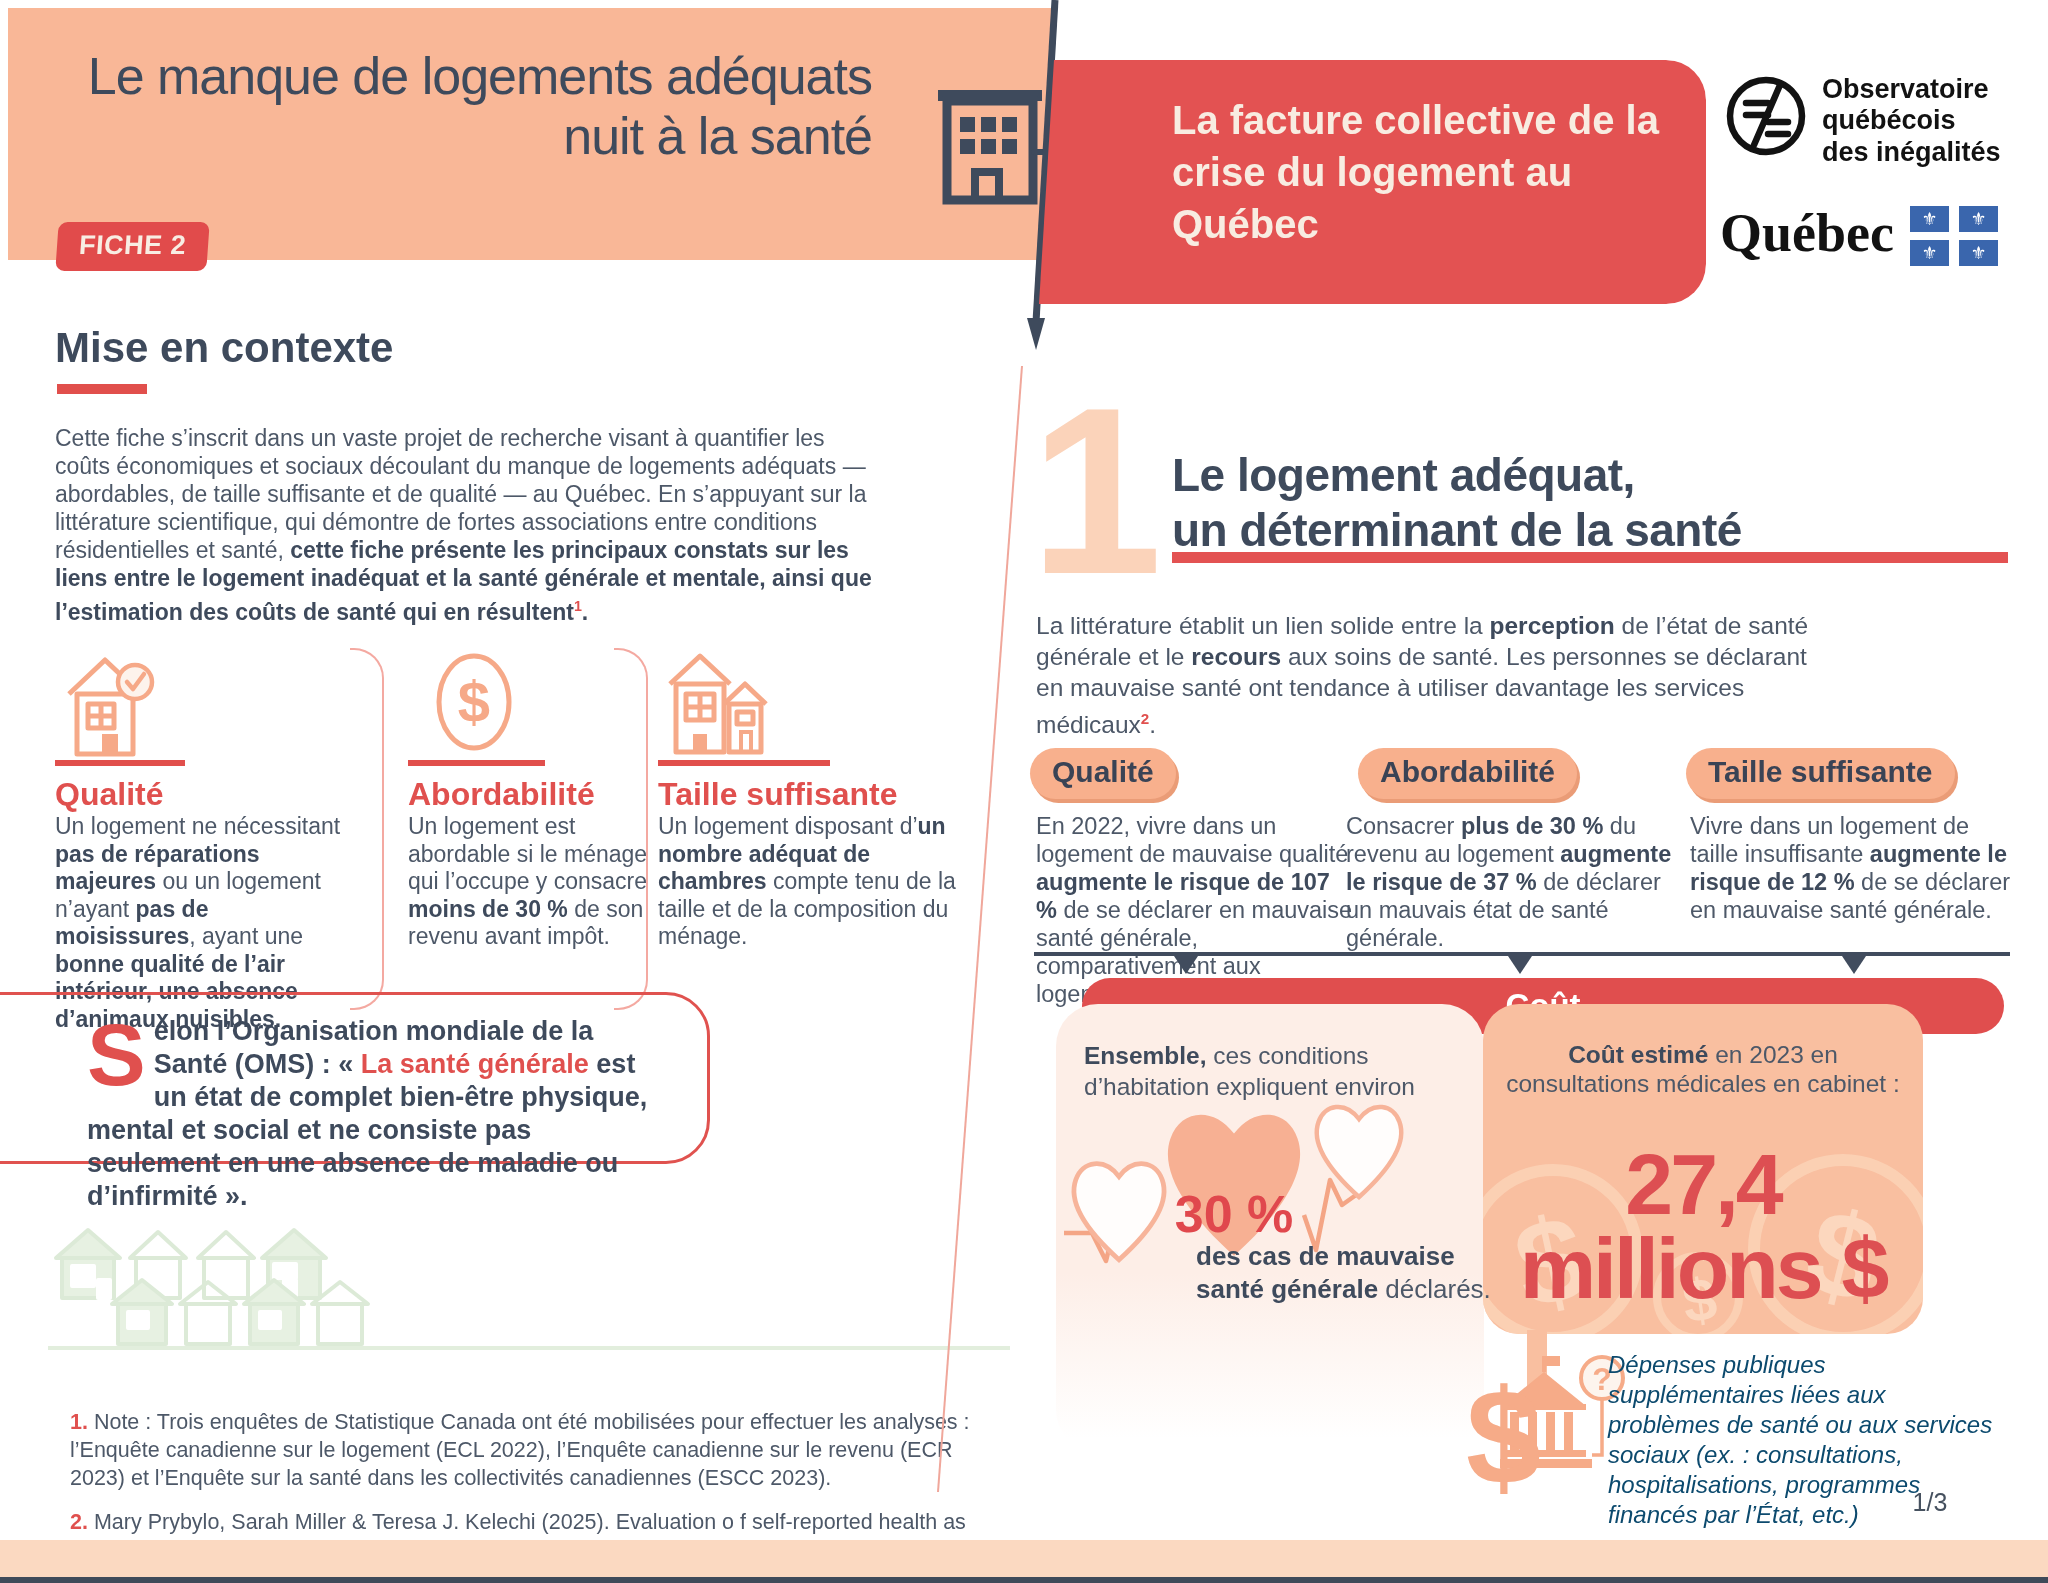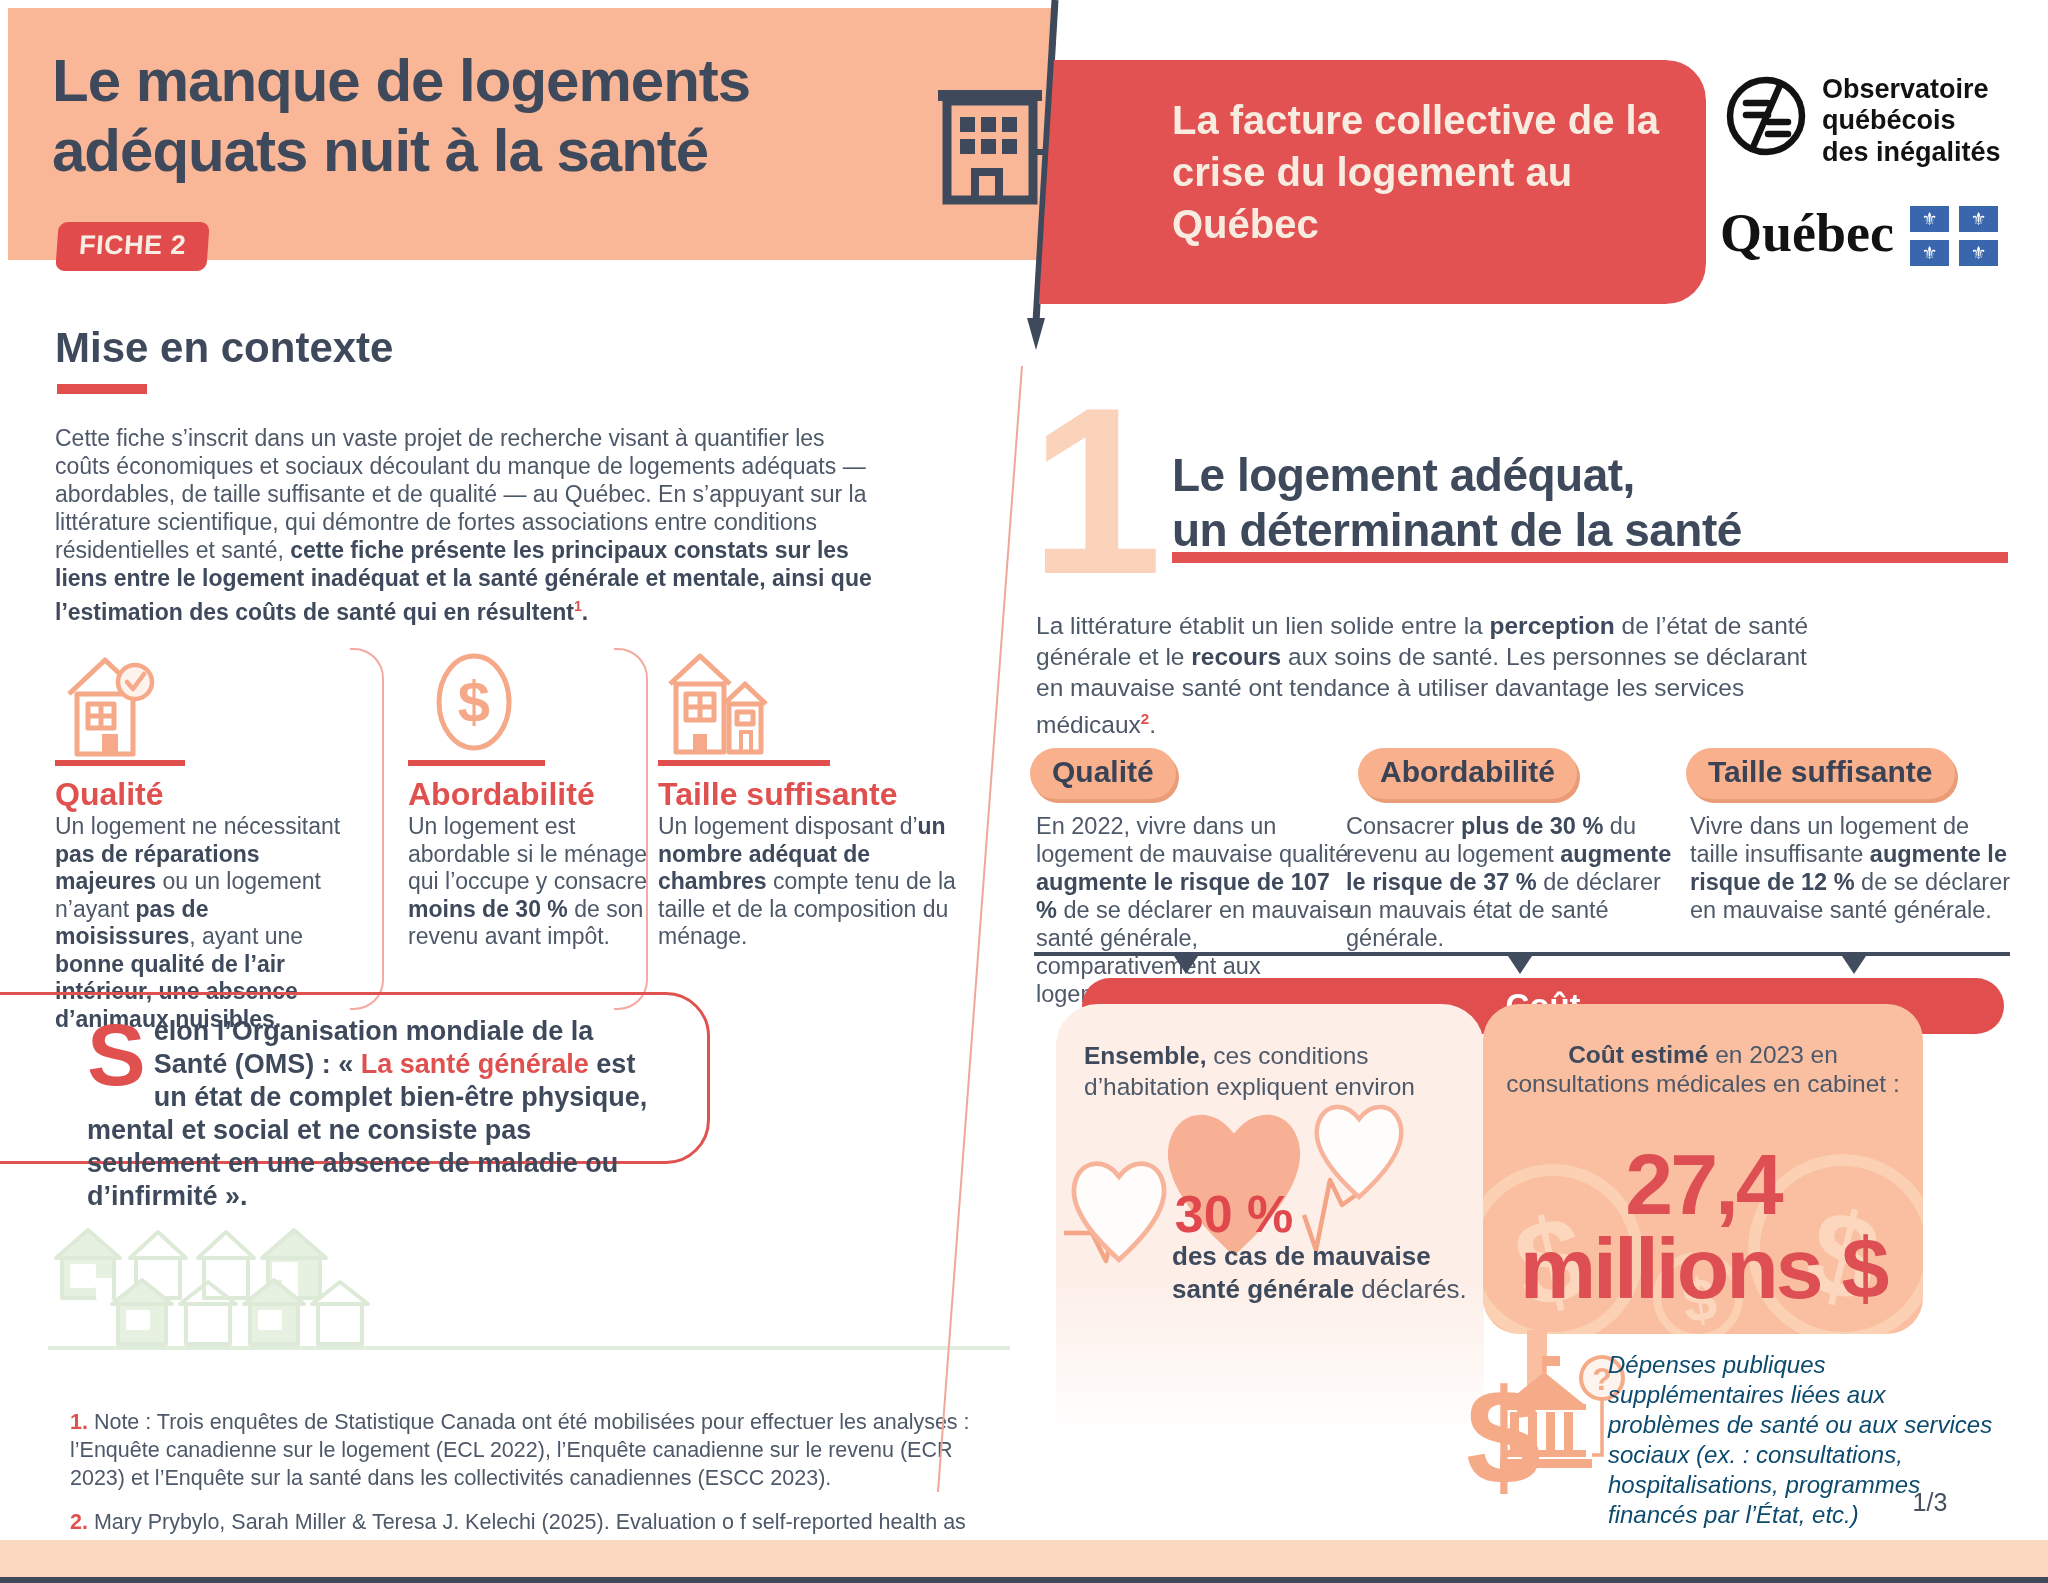--- a/index.html
+++ b/index.html
@@ -16,22 +16,22 @@
   }
   *{margin:0;padding:0;box-sizing:border-box;}
   html,body{background:#fff;}
   body{font-family:"Liberation Sans","DejaVu Sans",sans-serif;color:var(--body);}
   #page{position:relative;width:2048px;height:1583px;background:#ffffff;overflow:hidden;}
   .abs{position:absolute;}
 
   
   .peach-banner{left:8px;top:8px;width:1062px;height:252px;background:var(--peach);
     clip-path:polygon(0 0,1045px 0,1029px 100%,0 100%);}
-  .main-title{left:52px;top:46px;width:820px;font-size:60px;font-weight:700;color:var(--slate);
-    line-height:1.16;letter-spacing:-1px;}
+  .main-title{left:52px;top:46px;width:820px;font-size:52px;font-weight:400;color:var(--slate);
+    line-height:1.16;letter-spacing:-1px;text-align:right;}
   .fiche-badge{left:57px;top:222px;background:#e14b4b;color:#f8ede3;font-size:27px;font-weight:700;
     padding:8px 22px 10px;border-radius:9px;transform:skewX(-4deg);letter-spacing:.5px;}
   .red-banner{left:1030px;top:60px;width:676px;height:244px;background:var(--red2);
     border-radius:0 40px 40px 0;
     clip-path:path('M24,0 L636,0 Q676,0 676,40 L676,204 Q676,244 636,244 L9,244 Z');}
   .red-banner-title{left:142px;top:34px;width:545px;font-size:40px;font-weight:700;color:#f8ece1;line-height:1.3;}
   .obs-text{left:1822px;top:74px;font-size:27px;font-weight:700;color:#121212;line-height:1.16;white-space:pre-line;}
   .quebec-word{left:1720px;top:202px;font-family:"Liberation Serif","DejaVu Serif",serif;
     font-size:54px;font-weight:700;color:#121212;}
   .flag{left:1910px;top:206px;width:88px;height:60px;}
@@ -70,21 +70,21 @@
   .connector-line{left:1034px;top:952px;width:976px;height:4px;background:#414c5e;}
   .tri{top:956px;width:0;height:0;border-left:12px solid transparent;border-right:12px solid transparent;
     border-top:18px solid #414c5e;}
 
   .cost-pill{left:1082px;top:978px;width:922px;height:56px;background:#e04e4e;border-radius:28px;
     color:#fff;font-size:33px;font-weight:700;display:flex;align-items:center;justify-content:center;}
 
   .panel-left{left:1056px;top:1004px;width:428px;height:448px;border-radius:42px;
     background:linear-gradient(to bottom,#fdeee7 0%,#fdeee7 60%,rgba(253,238,231,0) 97%);}
   .ensemble{left:1084px;top:1040px;width:335px;font-size:24.5px;line-height:31px;z-index:3;}
-  .descas{left:1172px;top:1240px;width:300px;font-size:26px;line-height:33px;z-index:3;}
+  .descas{left:1196px;top:1240px;width:300px;font-size:26px;line-height:33px;z-index:3;}
 
   .panel-right{left:1483px;top:1004px;width:440px;height:330px;background:var(--panelPeach);
     border-radius:36px;overflow:hidden;}
   .panel-stem{left:1527px;top:1330px;width:20px;height:64px;background:var(--panelPeach);}
   .coin{position:absolute;border-radius:50%;}
   .coin span{position:absolute;font-weight:700;color:rgba(252,216,192,.95);}
   .cout-estime{left:1500px;top:1040px;width:406px;text-align:center;font-size:24.5px;line-height:29px;z-index:2;}
   .big-amount{left:1483px;top:1142px;width:440px;text-align:center;color:#dd4f52;font-weight:800;
     font-size:86px;line-height:.98;letter-spacing:-3px;z-index:2;}
 

